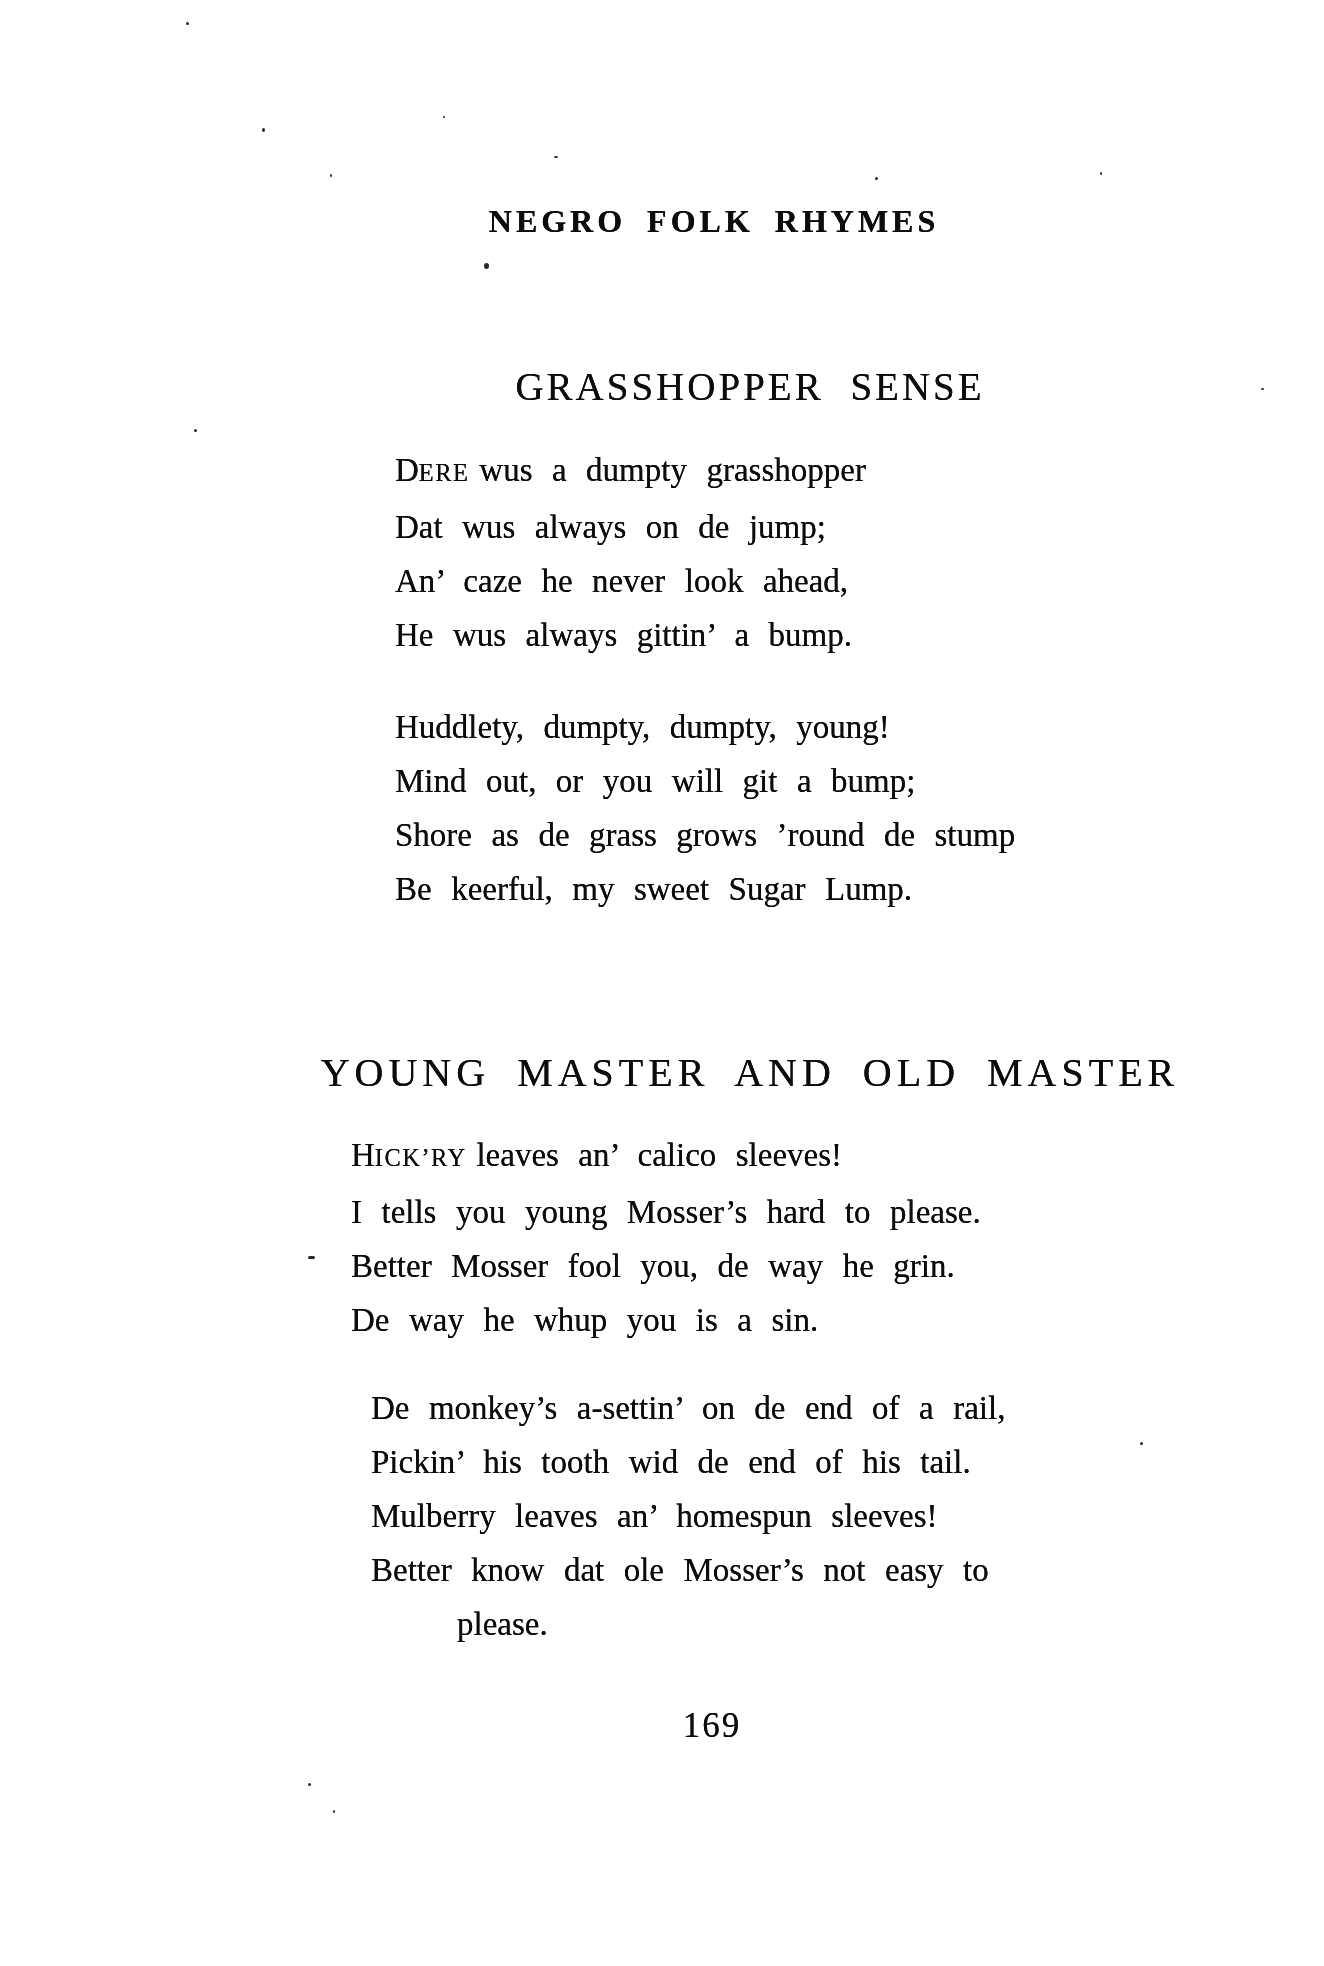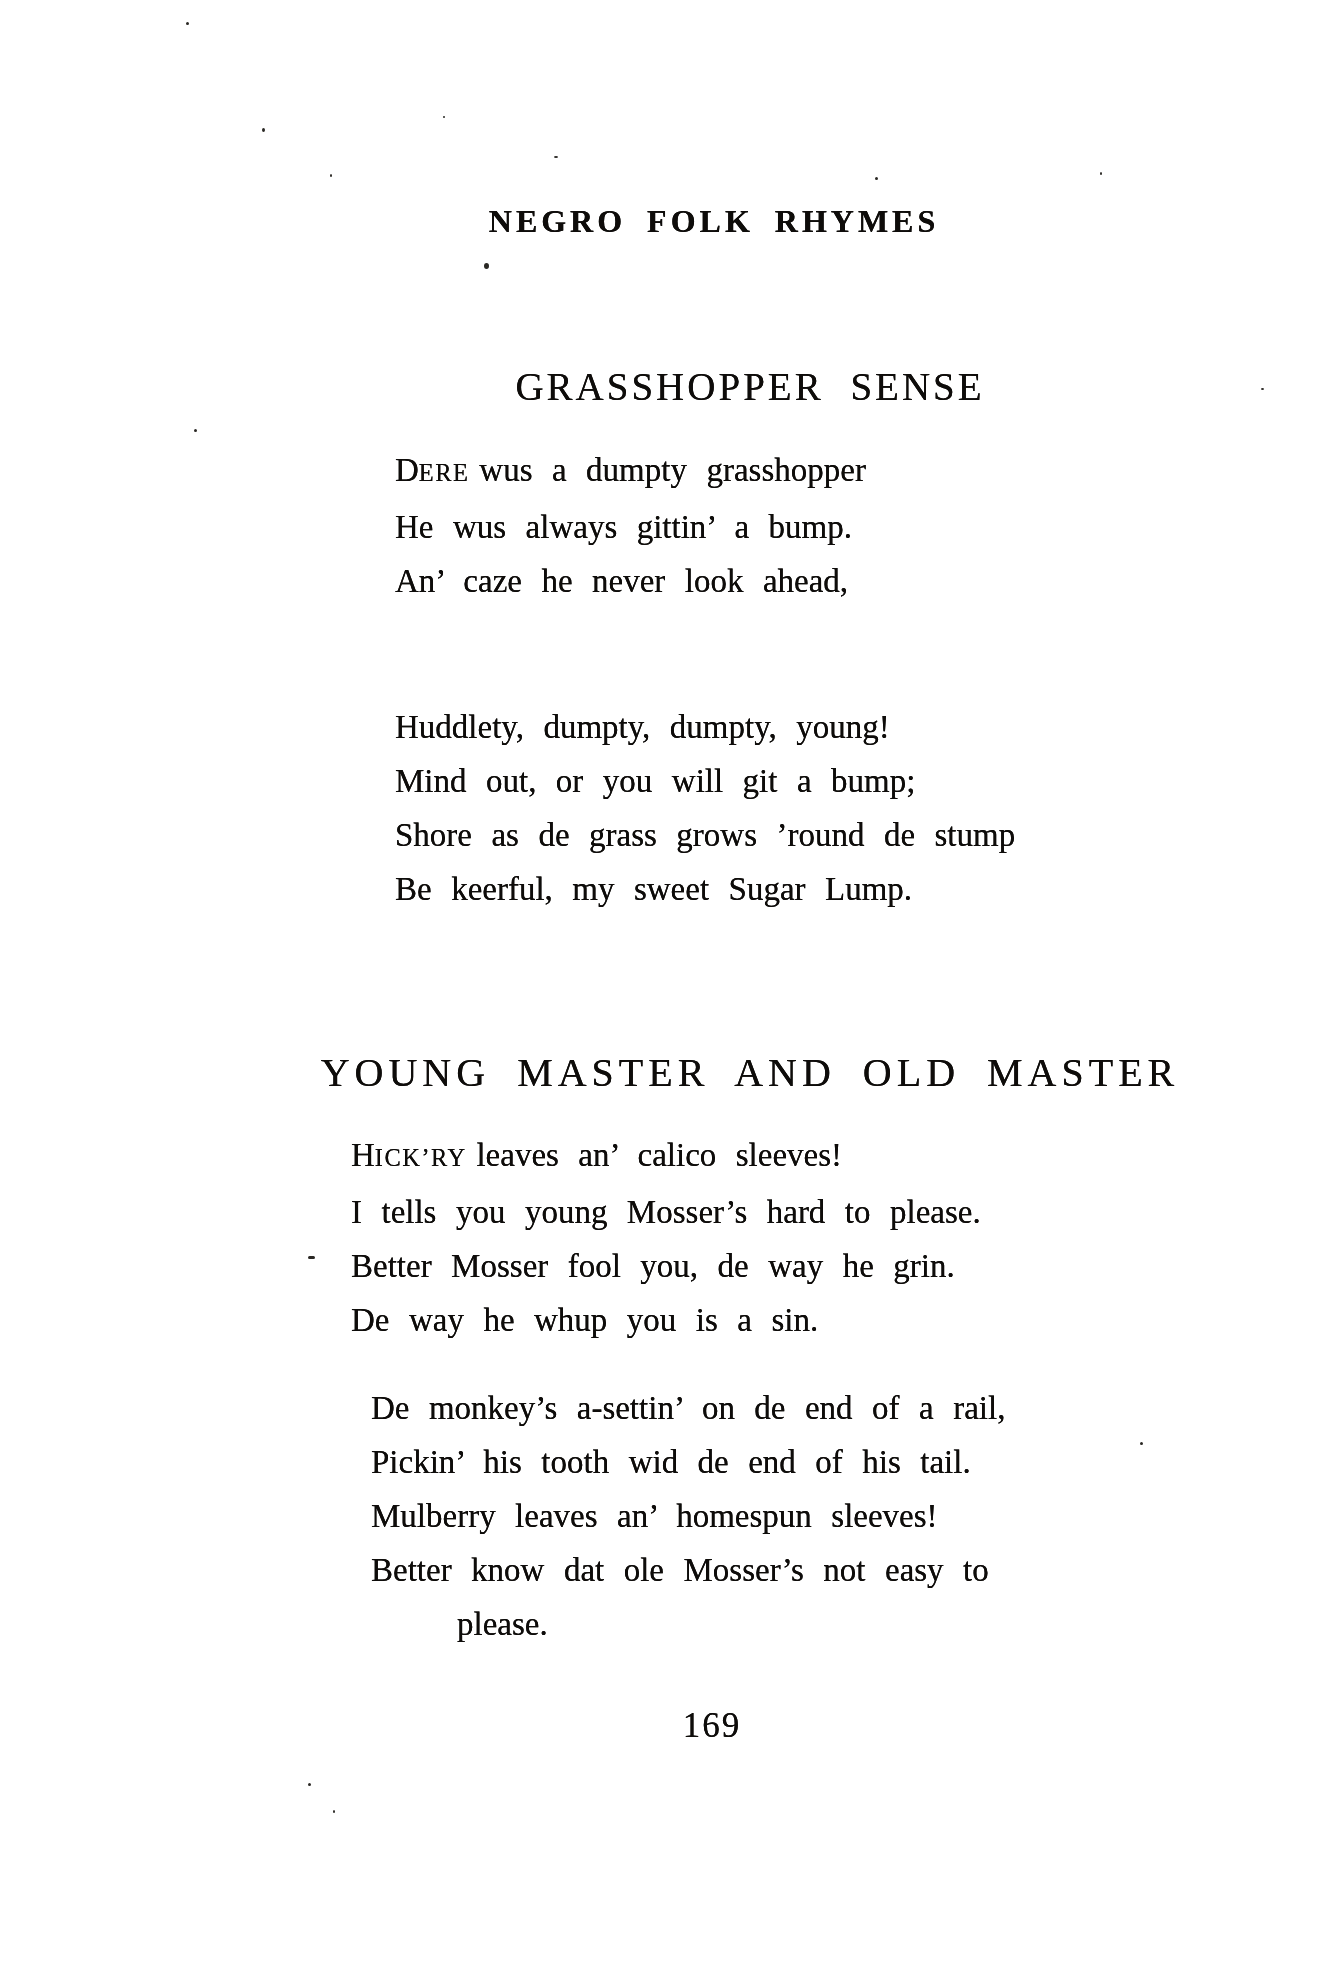--- a/index.html
+++ b/index.html
@@ -89,22 +89,23 @@
 <body>
 
 <div class="page">
 
   <header class="running-head">NEGRO FOLK RHYMES</header>
 
   <h1 class="poem-title" id="title-1">GRASSHOPPER SENSE</h1>
 
   <div class="stanza" id="p1s1">
     <div class="line"><span class="opening-initial">D</span><span class="sc">ERE</span><span class="opening-rest">wus a dumpty grasshopper</span></div>
+    <div class="line">Dat wus always on de jump;</div>
+    <div class="line">An’ caze he never look ahead,</div>
     <div class="line">He wus always gittin’ a bump.</div>
-    <div class="line">An’ caze he never look ahead,</div>
   </div>
 
   <div class="stanza" id="p1s2">
     <div class="line">Huddlety, dumpty, dumpty, young!</div>
     <div class="line">Mind out, or you will git a bump;</div>
     <div class="line">Shore as de grass grows ’round de stump</div>
     <div class="line">Be keerful, my sweet Sugar Lump.</div>
   </div>
 
   <h1 class="poem-title" id="title-2">YOUNG MASTER AND OLD MASTER</h1>

